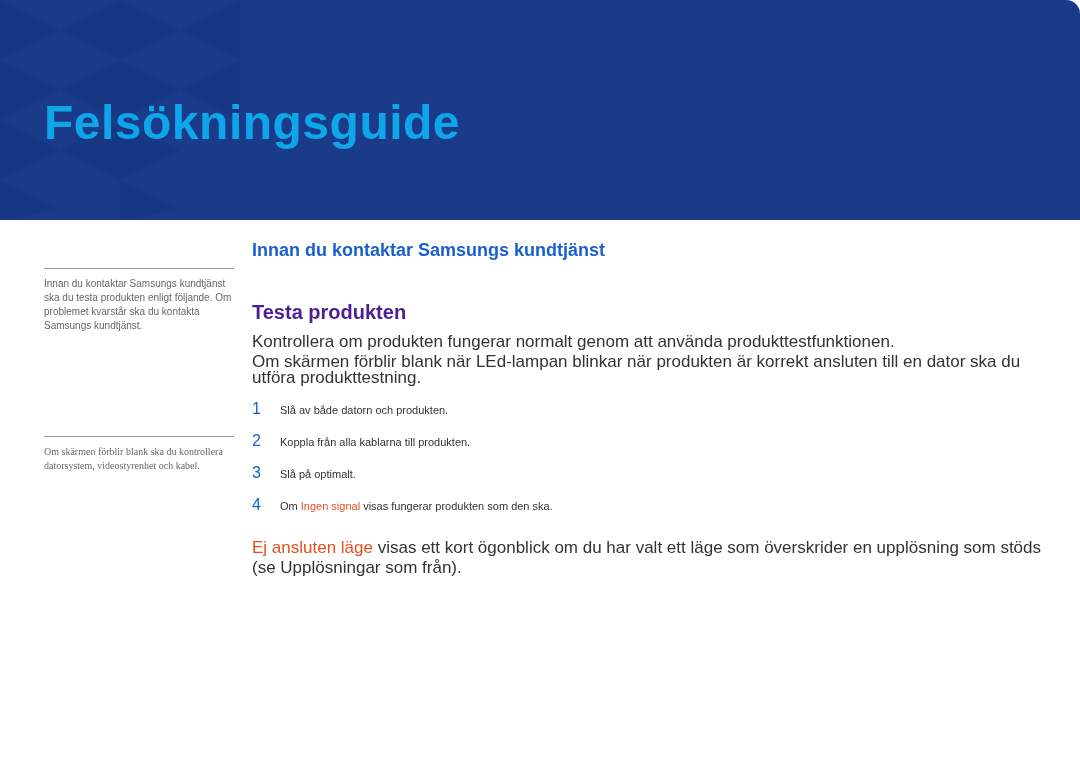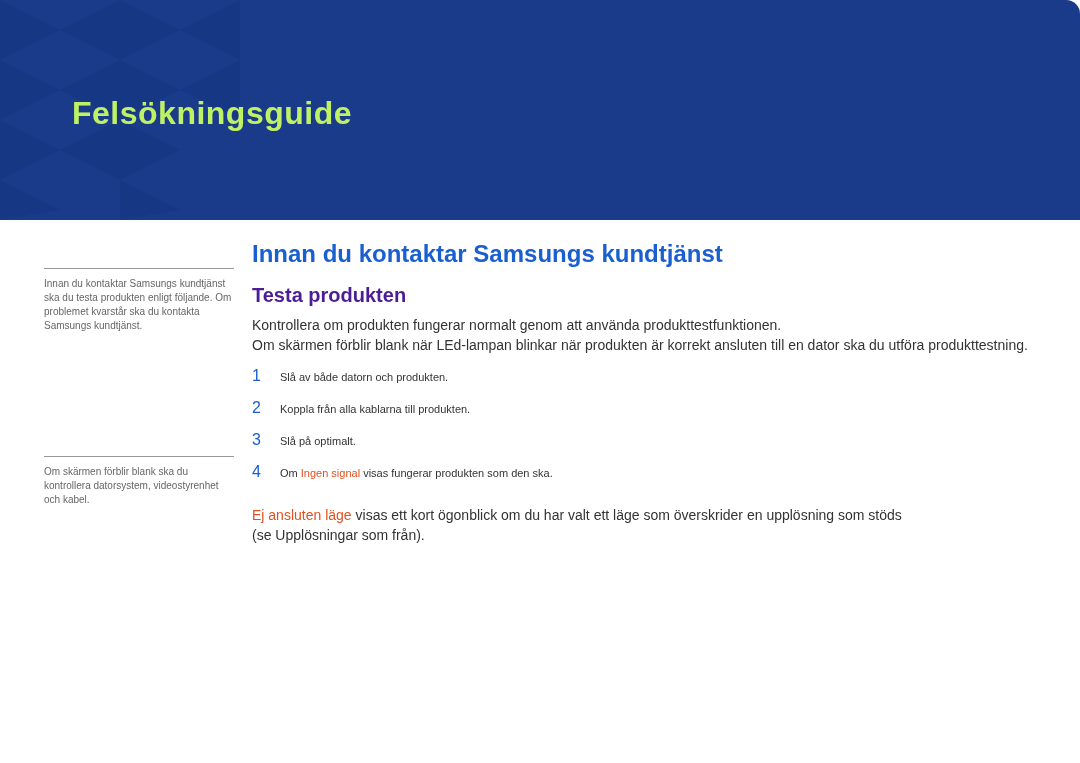--- a/index.html
+++ b/index.html
@@ -24,61 +24,60 @@
     position: absolute;
     left: 0; top: 0;
     width: 300px;
     height: 220px;
     opacity: 0.25;
   }
   .banner-title {
     position: absolute;
     left: 44px;
     top: 95px;
-    color: #bef264;
-    font-size: 32px;
+    color: #0ea5e9;
+    font-size: 48px;
     font-weight: 600;
     letter-spacing: 0.5px;
-    margin-left: 28px;
   }
   .side {
     position: absolute;
     left: 44px;
     width: 190px;
     font-size: 10px;
     line-height: 14px;
     color: #666;
   }
   .side .divider {
     border-top: 1px solid #999;
     margin-bottom: 8px;
   }
   .side1 { top: 268px; }
-  .side2 { top: 456px; }
+  .side2 { top: 436px; font-family: Liberation Serif, serif; }
   .main {
     position: absolute;
     left: 252px;
     top: 240px;
     width: 790px;
   }
   .h-blue {
     color: #1a5fd0;
-    font-size: 24px;
+    font-size: 18px;
     font-weight: 600;
-    margin-bottom: 16px;
+    margin-bottom: 40px;
   }
   .h-sub {
     color: #4c1d95;
     font-size: 20px;
     font-weight: 600;
     margin-bottom: 10px;
     margin-top: 8px;
   }
   .body-text {
-    font-size: 14px;
+    font-size: 17px;
     color: #333;
     line-height: 16px;
     margin-bottom: 4px;
   }
   .steps {
     margin-top: 14px;
   }
   .step {
     display: flex;
     align-items: baseline;

